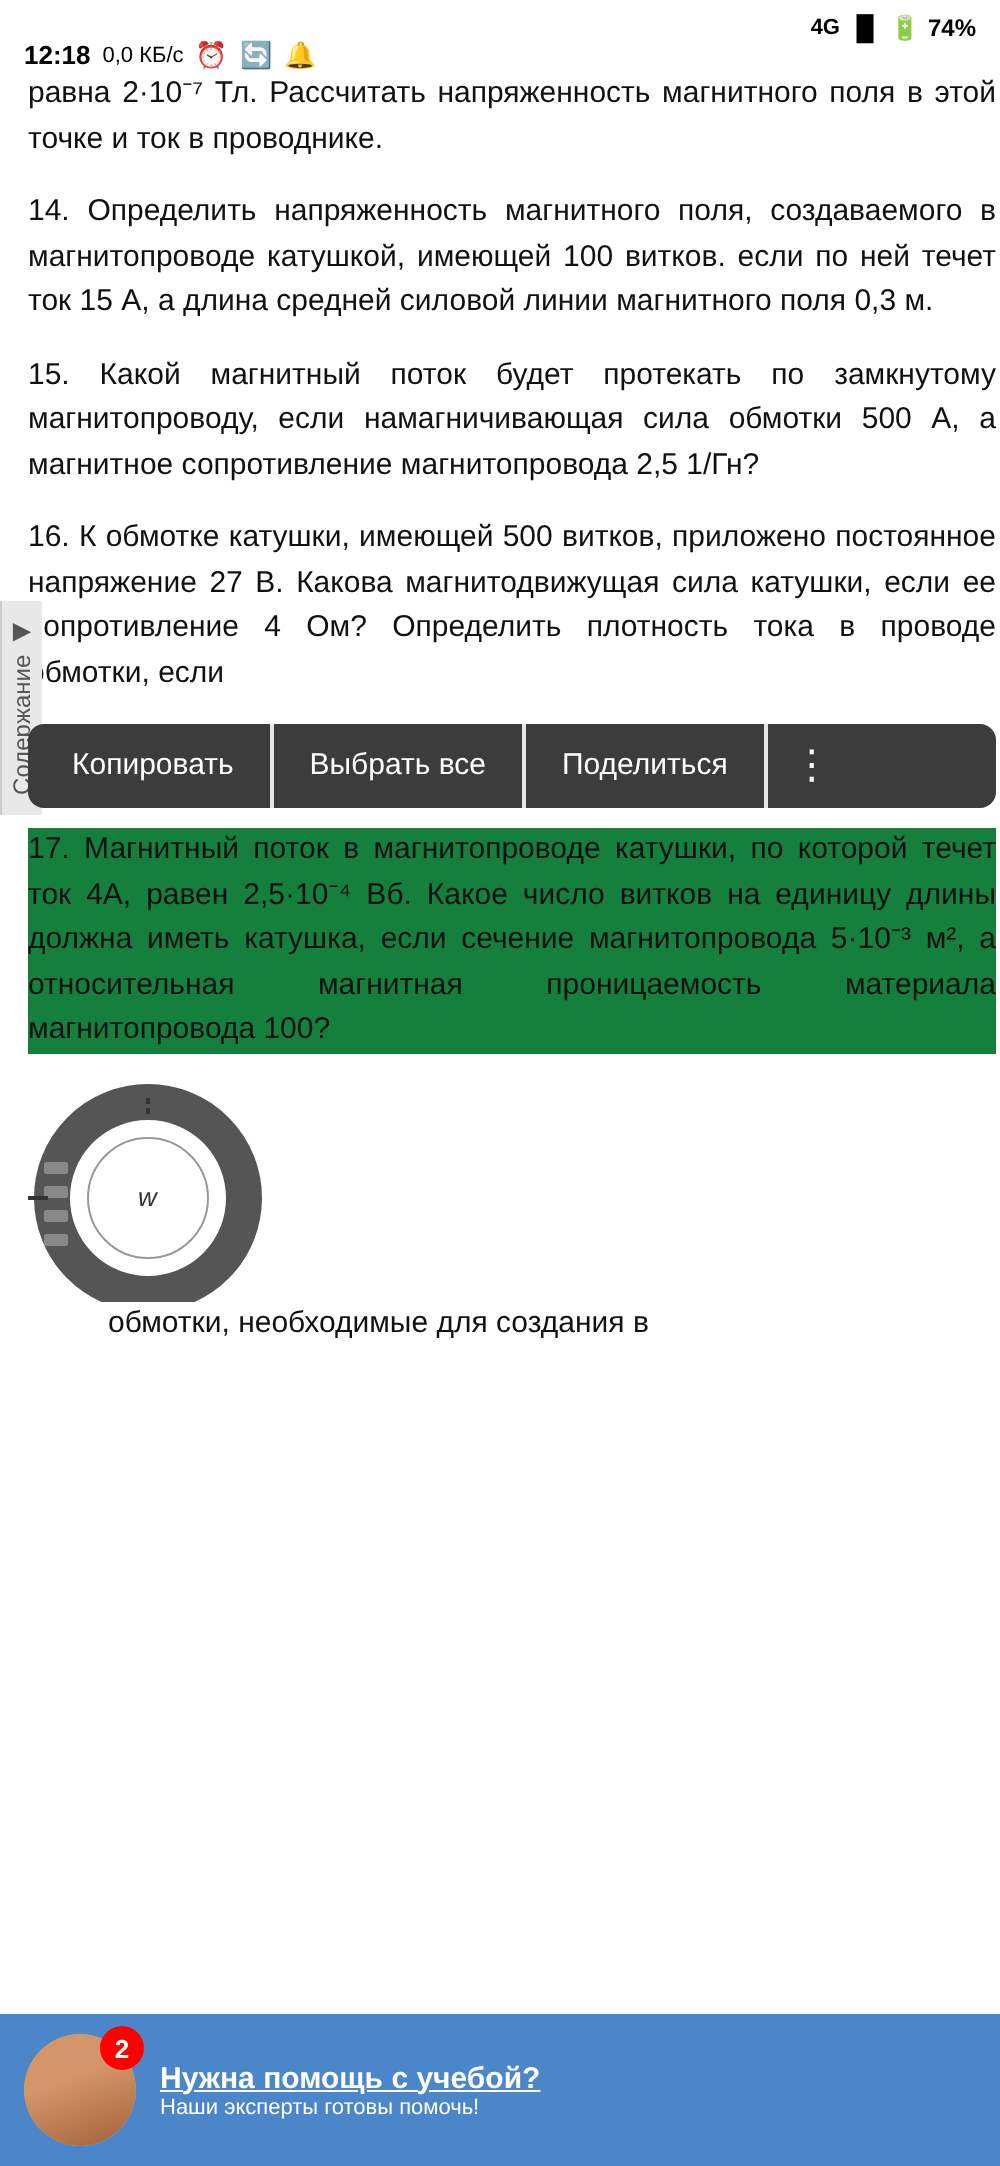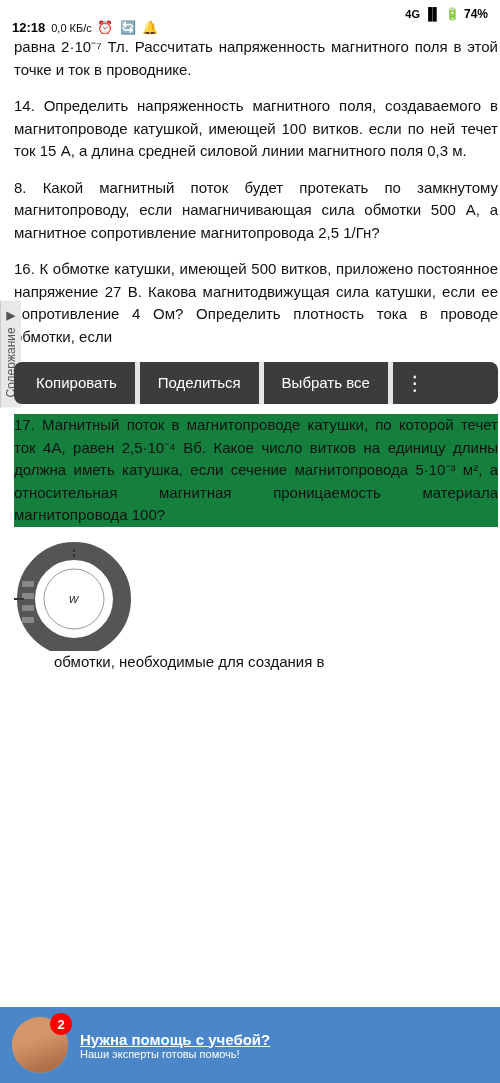--- a/index.html
+++ b/index.html
@@ -56,21 +56,21 @@
       gap: 0;
     }
     .context-menu-item {
       color: #fff;
       font-size: 15px;
       padding: 0 18px;
       height: 100%;
       display: flex;
       align-items: center;
       cursor: pointer;
-      border-right: 5px solid #e5e5e5;
+      border-right: 2px solid #e5e5e5;
     }
     .context-menu-item:last-of-type { border-right: none; }
     .context-menu-dots {
       color: #fff;
       font-size: 20px;
       padding: 0 12px;
       height: 100%;
       display: flex;
       align-items: center;
       cursor: pointer;
@@ -190,31 +190,31 @@
 
   <div class="problem">
     <span class="problem-text">равна   2·10⁻⁷   Тл.   Рассчитать напряженность магнитного поля в этой точке и ток в проводнике.</span>
   </div>
 
   <div class="problem">
     <span class="problem-text">14. Определить напряженность магнитного поля, создаваемого в магнитопроводе катушкой, имеющей 100 витков. если по ней течет ток 15 А, а длина средней силовой линии магнитного поля 0,3 м.</span>
   </div>
 
   <div class="problem">
-    <span class="problem-text">8. Какой магнитный поток будет протекать по замкнутому магнитопроводу, если намагничивающая сила обмотки 500 А, а магнитное           сопротивление магнитопровода 2,5 1/Гн?</span>
+    <span class="problem-text">15. Какой магнитный поток будет протекать по замкнутому магнитопроводу, если намагничивающая сила обмотки 500 А, а магнитное           сопротивление магнитопровода 2,5 1/Гн?</span>
   </div>
 
   <div class="problem">
     <span class="problem-text">16. К обмотке катушки, имеющей 500 витков, приложено постоянное напряжение 27 В. Какова магнитодвижущая сила катушки, если ее сопротивление 4 Ом? Определить плотность тока в проводе обмотки, если</span>
   </div>
 
   <div class="context-menu">
     <div class="context-menu-item">Копировать</div>
+    <div class="context-menu-item">Выбрать все</div>
     <div class="context-menu-item">Поделиться</div>
-    <div class="context-menu-item">Выбрать все</div>
     <div class="context-menu-dots">⋮</div>
   </div>
 
   <div class="problem">
     <span class="problem-text highlight-blue">17. Магнитный поток в магнитопроводе катушки, по которой течет ток 4А, равен 2,5·10⁻⁴ Вб. Какое число витков на единицу длины должна иметь катушка, если сечение магнитопровода 5·10⁻³ м², а относительная магнитная проницаемость материала магнитопровода 100?</span>
   </div>
 
   <div class="problem-18">
     <svg class="coil-image" viewBox="0 0 120 110" xmlns="http://www.w3.org/2000/svg">
 

